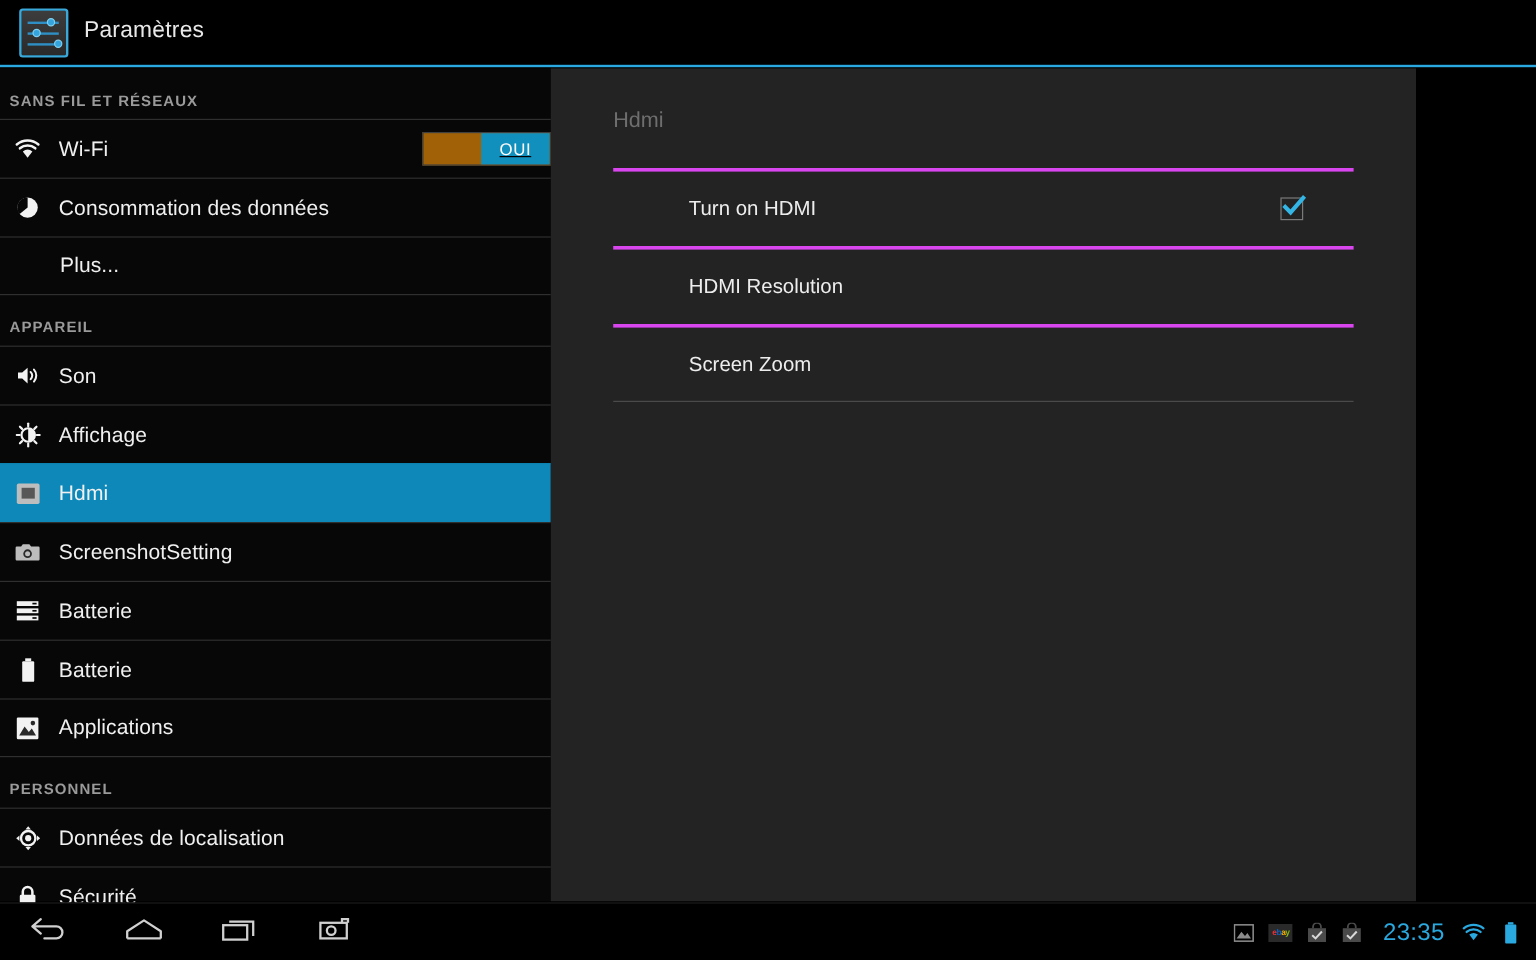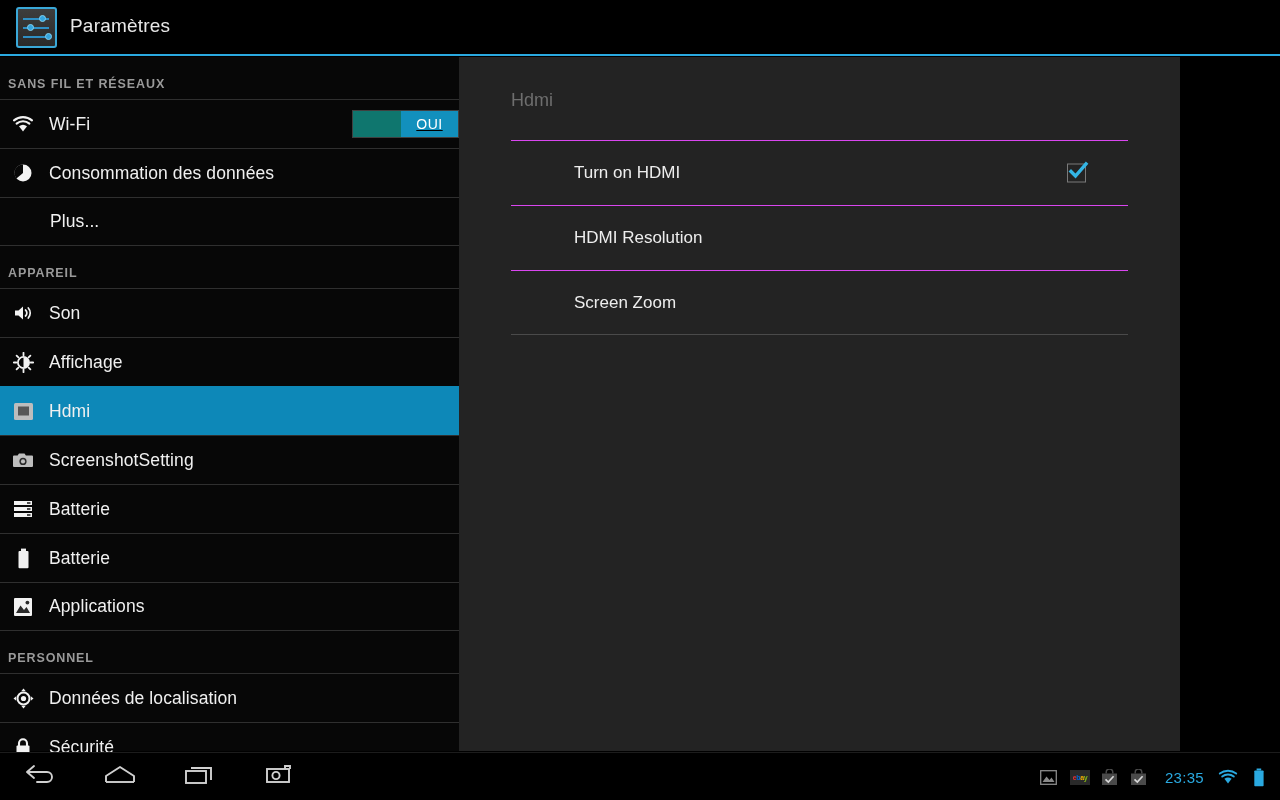--- a/index.html
+++ b/index.html
@@ -66,21 +66,21 @@
   }
   .sb-label {
     margin-left: 11px; font-size: 17.5px; color: #f0f0f0; letter-spacing: .1px;
   }
   .sb-label.indent { margin-left: 42px; }
   .sb-sep-band { border-bottom: 1px solid #2f2f2f; }
 
   
   .toggle {
     position: absolute; right: 0px; top: 50%; transform: translateY(-50%);
-    width: 107px; height: 28px; display: flex; background: #0f766e;
+    width: 107px; height: 28px; display: flex; background: #a16207;
     border: 1px solid #404040;
     text-decoration: underline;
   }
   .toggle .track-off { flex: 1; }
   .toggle .thumb-on {
     width: 57px; background: #1290bd; color: #fff; font-size: 14px;
     display: flex; align-items: center; justify-content: center;
     letter-spacing: .5px;
   }
 
@@ -88,21 +88,21 @@
   .content {
     position: absolute; left: 459px; top: 57px; width: 721px; height: 694px;
     background: #232323;
   }
   .content-title {
     padding: 33px 0 0 52px; font-size: 18px; color: #6e6e6e;
   }
   .pref-list { margin: 29px 52px 0 52px; }
   .pref-row {
     position: relative; display: flex; align-items: center;
-    height: 65px; border-top: 1px solid #d946ef;
+    height: 65px; border-top: 3px solid #d946ef;
     padding-left: 63px;
   }
   .pref-row:last-child { border-bottom: 1px solid #4a4a4a; }
   .pref-label { font-size: 17px; color: #ededed; }
   .checkbox {
     position: absolute; right: 42px; top: 50%; transform: translateY(-50%);
     width: 19px; height: 19px; border: 1px solid #7a7a7a;
     background: transparent;
   }
   .checkbox svg { position: absolute; left: -2px; top: -6px; }
@@ -119,21 +119,21 @@
   .nav-back  { left: 0px; }
   .nav-home  { left: 80px; }
   .nav-recent{ left: 160px; }
   .nav-shot  { left: 240px; }
 
   .status-area {
     position: absolute; right: 0; top: 0; height: 48px;
     display: flex; align-items: center; gap: 11px; padding-right: 11px;
   }
   .st-ico { width: 20px; height: 20px; display: flex; align-items: center; justify-content: center; }
-  .clock { font-size: 15px; color: #2aa9e0; margin: 0 3px 0 6px; letter-spacing: .3px; }
+  .clock { font-size: 20px; color: #2aa9e0; margin: 0 3px 0 6px; letter-spacing: .3px; }
 
   .ebay {
     width: 20px; height: 15px; background: #2a2a2a;
     display: flex; align-items: center; justify-content: center;
     font-size: 7px; font-weight: bold; letter-spacing: -.4px;
   }
   .ebay i { font-style: normal; }
   .ebay .e { color: #e53238; } .ebay .b { color: #0064d2; }
   .ebay .a { color: #f5af02; } .ebay .y { color: #86b817; }
 

